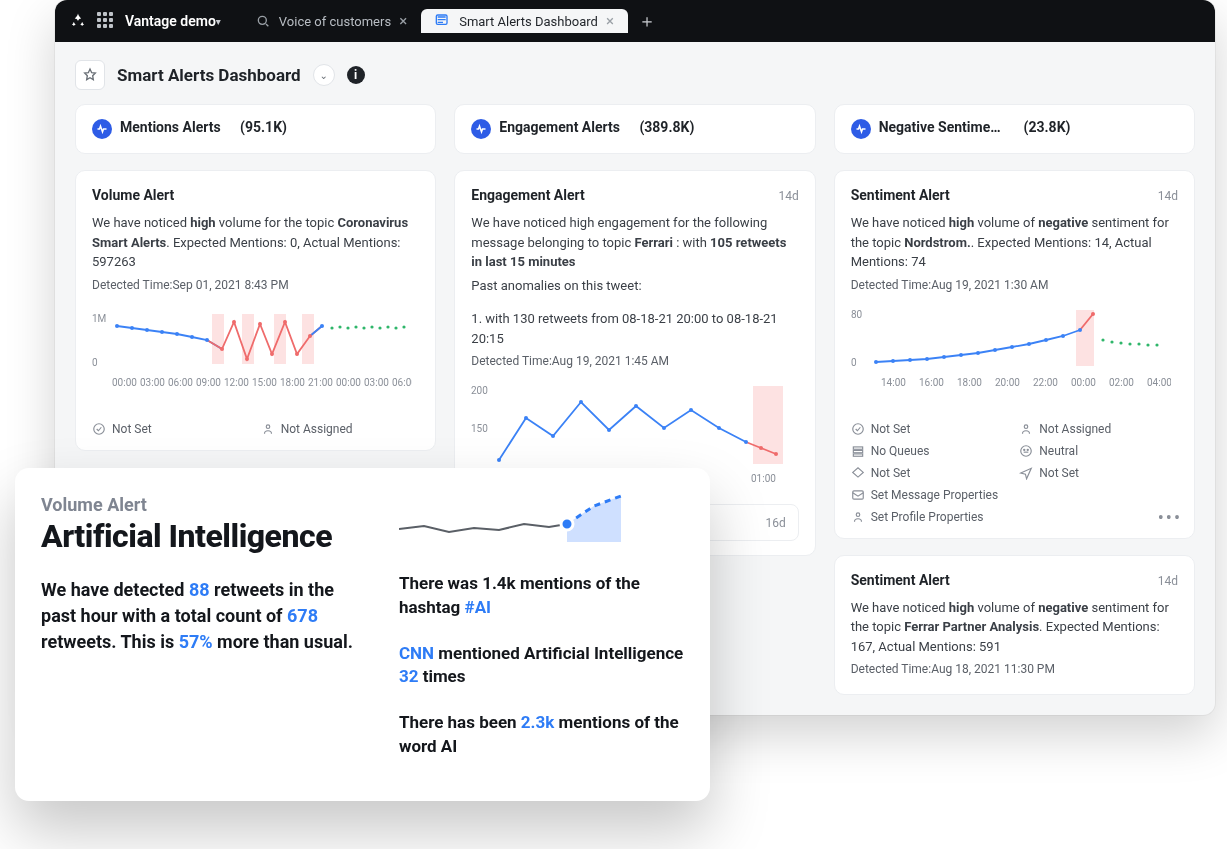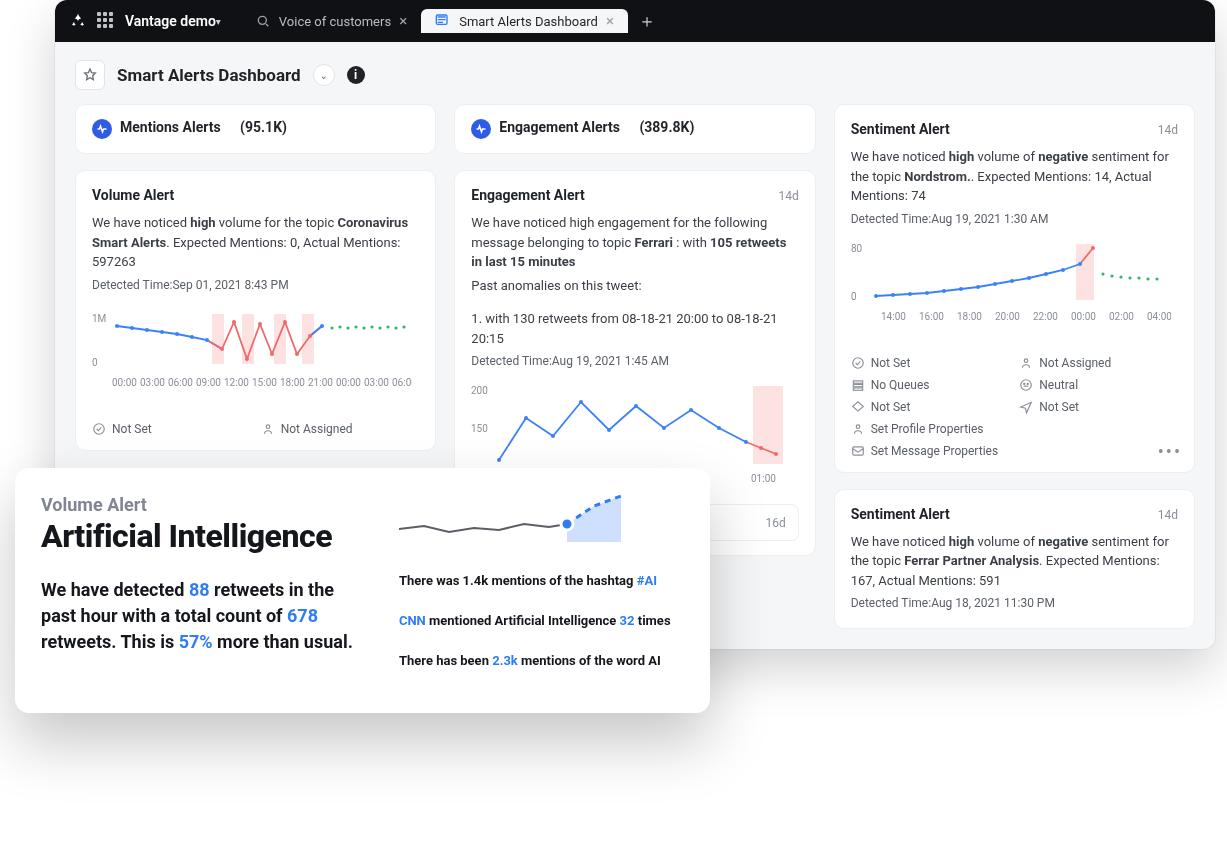--- a/index.html
+++ b/index.html
@@ -41,21 +41,21 @@
   .dots{position:absolute;bottom:10px;right:12px;color:#8a8f98;font-size:18px;letter-spacing:2px}
 
   
   .popup{position:absolute;left:15px;top:468px;width:695px;background:#fff;border-radius:14px;padding:26px 26px 30px;box-shadow:0 30px 60px rgba(0,0,0,.22);display:flex;gap:30px}
   .pleft{flex:1.15}
   .pright{flex:1}
   .plabel{font-size:18px;font-weight:700;color:#7f8591;margin-bottom:2px}
   .pttl{font-size:32px;font-weight:800;color:#14171c;letter-spacing:-.5px;margin-bottom:22px}
   .ptxt{font-size:18px;font-weight:700;color:#14171c;line-height:1.45}
   .ptxt .hl{color:#2e7cf6}
-  .pright .blk{font-size:13px;font-weight:700;color:#14171c;line-height:1.4;margin-bottom:22px}
+  .pright .blk{font-size:17px;font-weight:700;color:#14171c;line-height:1.4;margin-bottom:22px}
   .pright .blk .hl{color:#2e7cf6}
   .spark{width:230px;height:60px;margin-bottom:14px}
 </style>
 </head>
 <body>
 
 <div class="app">
 
   <div class="tabbar">
     <span class="logo">
@@ -250,20 +250,28 @@
           </svg>
         </div>
         <div style="border:1px solid #eceef1;border-radius:8px;padding:10px 12px;margin-top:10px;display:flex;justify-content:space-between;align-items:center">
           <span style="color:#2e7cf6;font-size:13px">mZb</span>
           <span class="age">16d</span>
         </div>
       </div>
     </div>
 
     <div class="col">
+      <div class="colhdr">
+        <span class="pulse">
+            <svg width="12" height="12" viewBox="0 0 24 24" fill="none" stroke="#fff" stroke-width="3">
+              <path d="M3 12h4l2-6 4 12 2-6h6"></path>
+            </svg>
+          </span>
+        <span>Negative Sentime…</span>&nbsp;&nbsp;<span>(23.8K)</span>
+      </div>
 
       <div class="card">
         <div class="cardhdr">
             <span class="ctitle">Sentiment Alert</span>
             <span class="age">14d</span>
           </div>
         <div class="body">
           <span>We have noticed </span><b>high</b><span> volume of </span><b>negative</b><span> sentiment for the topic </span><b>Nordstrom.</b><span>. Expected Mentions: 14, Actual Mentions: 74</span>
         </div>
         <div class="det">Detected Time:Aug 19, 2021 1:30 AM</div>
@@ -352,31 +360,31 @@
               <span>Not Set</span>
             </div>
           <div>
               <svg width="14" height="14" viewBox="0 0 24 24" fill="none" stroke="currentColor" stroke-width="2">
                 <path d="M3 12l18-8-8 18-2-8z"></path>
               </svg>
               <span>Not Set</span>
             </div>
           <div style="grid-column:1 / -1">
               <svg width="14" height="14" viewBox="0 0 24 24" fill="none" stroke="currentColor" stroke-width="2">
+                <rect x="3" y="5" width="18" height="14" rx="2"></rect>
+                <path d="M3 8l9 6 9-6"></path>
+              </svg>
+              <span>Set Message Properties</span>
+            </div>
+          <div style="grid-column:1 / -1">
+              <svg width="14" height="14" viewBox="0 0 24 24" fill="none" stroke="currentColor" stroke-width="2">
                 <circle cx="12" cy="8" r="3"></circle>
                 <path d="M6 20c0-3 3-5 6-5s6 2 6 5"></path>
               </svg>
               <span>Set Profile Properties</span>
-            </div>
-          <div style="grid-column:1 / -1">
-              <svg width="14" height="14" viewBox="0 0 24 24" fill="none" stroke="currentColor" stroke-width="2">
-                <rect x="3" y="5" width="18" height="14" rx="2"></rect>
-                <path d="M3 8l9 6 9-6"></path>
-              </svg>
-              <span>Set Message Properties</span>
             </div>
         </div>
         <span class="dots">•••</span>
       </div>
 
       <div class="card" style="padding-bottom:18px">
         <div class="cardhdr">
             <span class="ctitle">Sentiment Alert</span>
             <span class="age">14d</span>
           </div>

